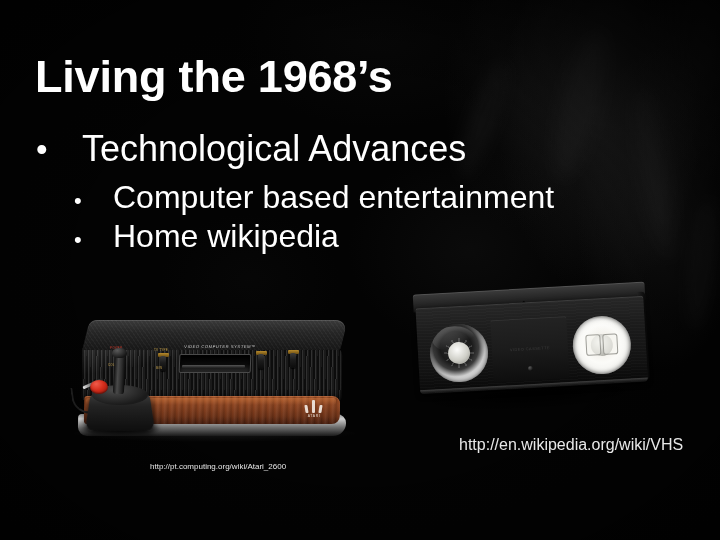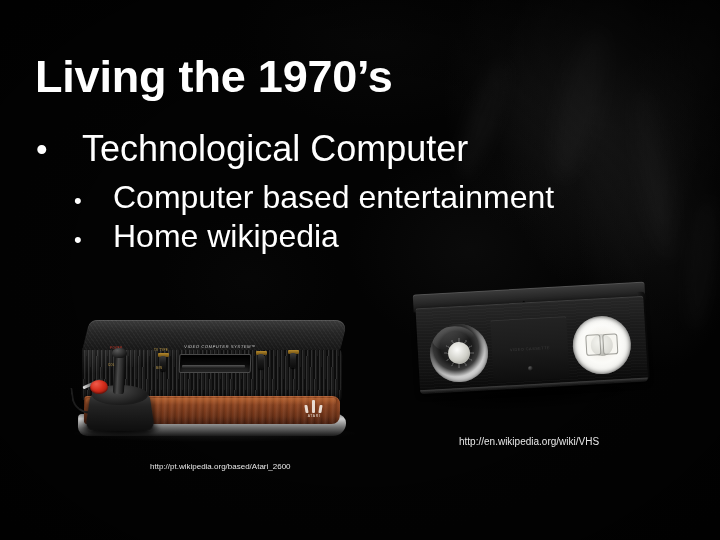--- a/index.html
+++ b/index.html
@@ -103,21 +103,21 @@
   #sub1 { top: 181px; }
   #sub2 { top: 220px; }
 
   .caption {
     position: absolute;
     color: #e8e8e8;
     font-size: 8px;
     white-space: nowrap;
   }
   #cap-atari { left: 150px; top: 462px; font-size: 8px; }
-  #cap-vhs   { left: 459px; top: 436px; font-size: 10px; }
+  #cap-vhs   { left: 459px; top: 436px; font-size: 16px; }
 
   
   #atari {
     position: absolute;
     left: 72px;
     top: 318px;
     width: 280px;
     height: 135px;
   }
   
@@ -583,25 +583,25 @@
 <div id="slide">
 
   <div class="bg-base"></div>
   <div class="bg-smoke"></div>
   <div class="bg-wisp" style="left:560px; top:30px; width:40px; height:150px; transform:rotate(14deg);"></div>
   <div class="bg-wisp" style="left:640px; top:90px; width:30px; height:170px; transform:rotate(-9deg);"></div>
   <div class="bg-wisp" style="left:470px; top:60px; width:26px; height:120px; transform:rotate(20deg);"></div>
   <div class="bg-wisp" style="left:690px; top:200px; width:24px; height:130px; transform:rotate(6deg);"></div>
   <div class="bg-vignette"></div>
 
-  <div class="title">Living the 1970’s</div>
+  <div class="title">Living the 1968’s</div>
 
   <div class="bullet-l1">
     <span class="mark">•</span>
-    <span class="txt">Technological Computer</span>
+    <span class="txt">Technological Advances</span>
   </div>
 
   <div class="bullet-l2" id="sub1">
     <span class="mark">•</span>
     <span class="txt">Computer based entertainment</span>
   </div>
   <div class="bullet-l2" id="sub2">
     <span class="mark">•</span>
     <span class="txt">Home wikipedia</span>
   </div>
@@ -647,21 +647,21 @@
       <div class="joy-cable"></div>
       <div class="joy-cable2"></div>
       <div class="joy-base"></div>
       <div class="joy-top"></div>
       <div class="joy-stick"></div>
       <div class="joy-knob"></div>
       <div class="joy-btn"></div>
     </div>
   </div>
 
-  <div class="caption" id="cap-atari">http://pt.wikipedia.org/based/Atari_2600</div>
+  <div class="caption" id="cap-atari">http://pt.computing.org/wiki/Atari_2600</div>
 
   <div id="vhs">
     <div class="vhs-shadow"></div>
     <div class="vhs-spine"></div>
     <div class="vhs-notch"></div>
     <div class="vhs-side"></div>
     <div class="vhs-body"></div>
     <div class="vhs-body-grain"></div>
 
     <div class="vhs-win" id="vhs-win-left">

